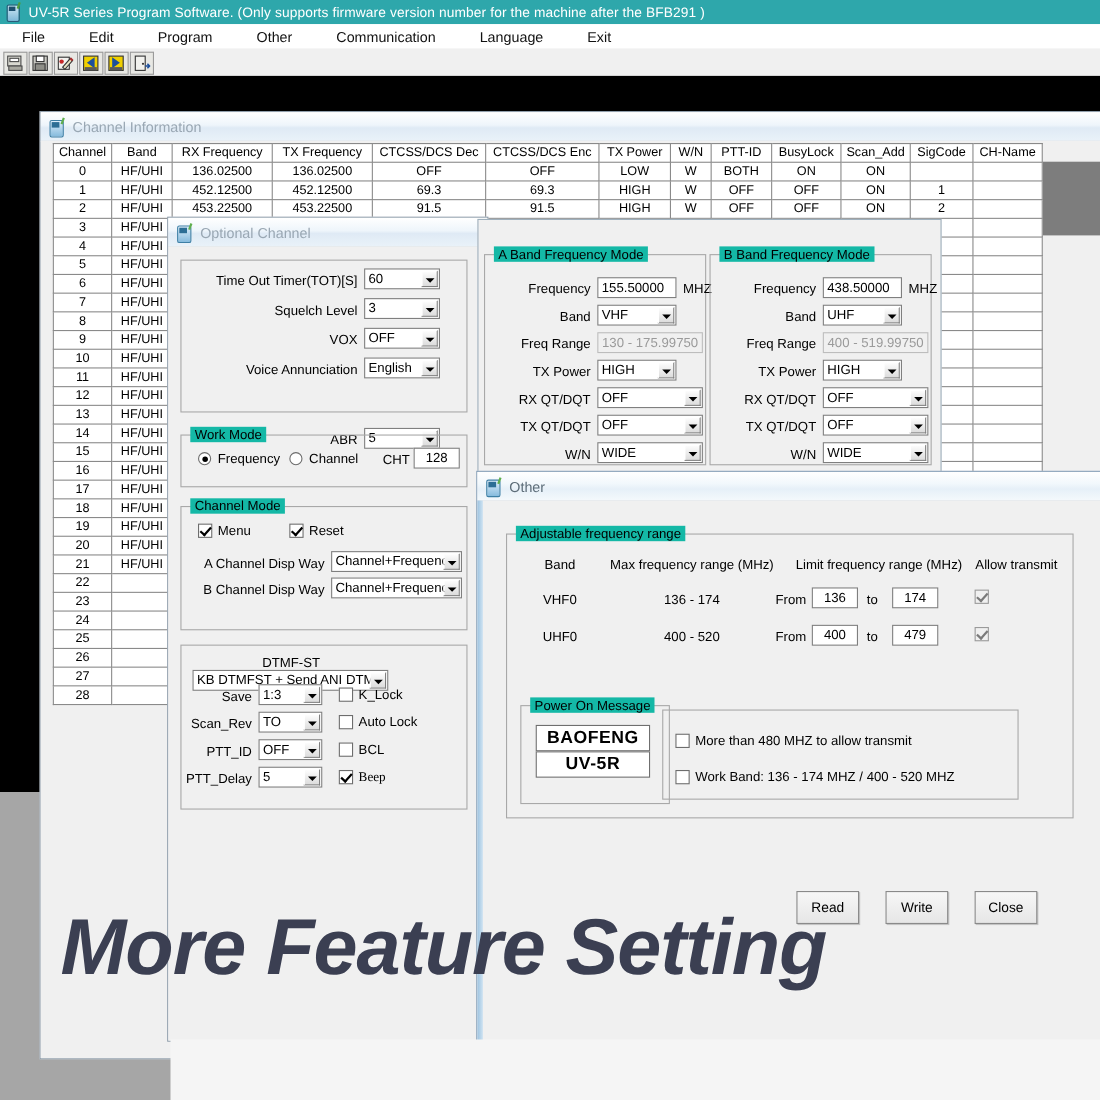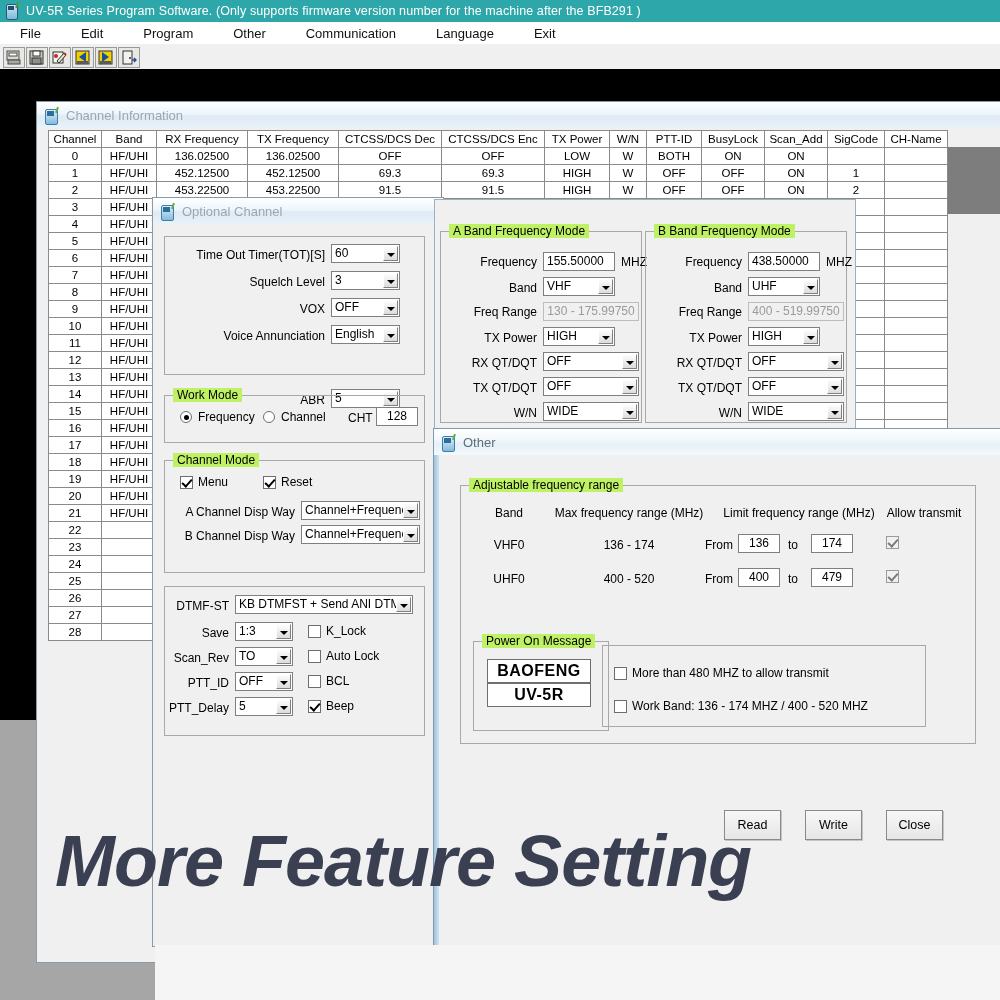--- a/index.html
+++ b/index.html
@@ -118,21 +118,21 @@
   }
 
   
   #winOptional{left:152px;top:197px;width:290px;height:748px;}
   #winOptional>.wbody{top:26px;background:#f0f0f0;}
 
   .group{
     position:absolute;border:1px solid #a8a8a8;background:transparent;
   }
   .group>.glabel{
-    position:absolute;top:-8px;left:8px;background:#bef264;
+    position:absolute;top:-8px;left:8px;background:#14b8a6;
     padding:0 4px;font-size:12px;color:#000;white-space:nowrap;
   }
   .plainbox{position:absolute;border:1px solid #a8a8a8;background:transparent;}
 
   .row{position:absolute;display:flex;align-items:center;}
   .lbl{font-size:12px;color:#000;text-align:right;white-space:nowrap;}
 
   select.cb, .cb{
     -webkit-appearance:none;appearance:none;
     border:1px solid #7f7f7f;background:#ffffff;
@@ -853,21 +853,21 @@
       <div class="row" style="left:20px;top:301px;">
         <span class="lbl" style="width:122px;">B Channel Disp Way</span>
         <span class="cbwrap" style="margin-left:6px;">
           <span class="cb" style="display:inline-block;width:119px;">Channel+Frequency</span>
           <span class="arrow"></span>
         </span>
       </div>
 
       <div class="plainbox" style="left:11px;top:362px;width:259px;height:148px;"></div>
 
-      <div class="row" style="left:16px;top:371px;">
+      <div class="row" style="left:16px;top:371px;flex-direction:column;">
         <span class="lbl" style="width:60px;">DTMF-ST</span>
         <span class="cbwrap" style="margin-left:6px;">
           <span class="cb" style="display:inline-block;width:178px;">KB DTMFST + Send ANI DTM</span>
           <span class="arrow"></span>
         </span>
       </div>
 
       <div class="row" style="left:16px;top:398px;">
         <span class="lbl" style="width:60px;">Save</span>
         <span class="cbwrap" style="margin-left:6px;">
@@ -902,21 +902,21 @@
         <span>K_Lock</span>
       </div>
       <div class="chk" style="position:absolute;left:155px;top:425px;">
         <span class="box"></span>
         <span>Auto Lock</span>
       </div>
       <div class="chk" style="position:absolute;left:155px;top:450px;">
         <span class="box"></span>
         <span>BCL</span>
       </div>
-      <div class="chk on" style="position:absolute;left:155px;top:475px;">
+      <div class="chk on" style="position:absolute;left:155px;top:475px;font-family:Liberation Serif, serif;">
         <span class="box"></span>
         <span>Beep</span>
       </div>
 
     </div>
   </div>
 
   <div style="position:absolute;left:434px;top:199px;width:420px;height:230px;background:#f0f0f0;border:1px solid #9fb0bd;">
 
     <div class="group" style="left:5px;top:31px;width:200px;height:190px;">

